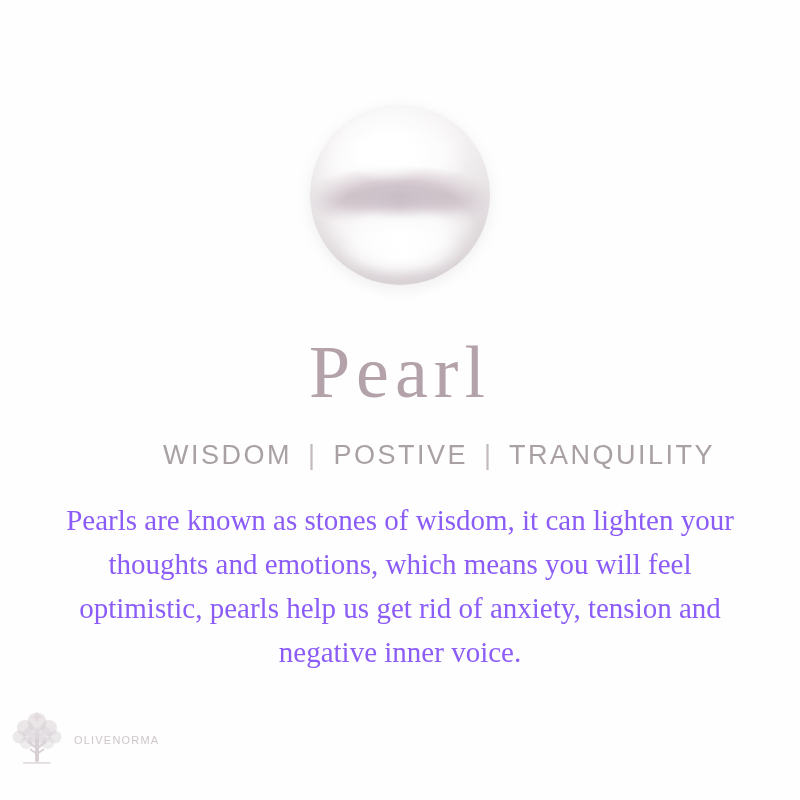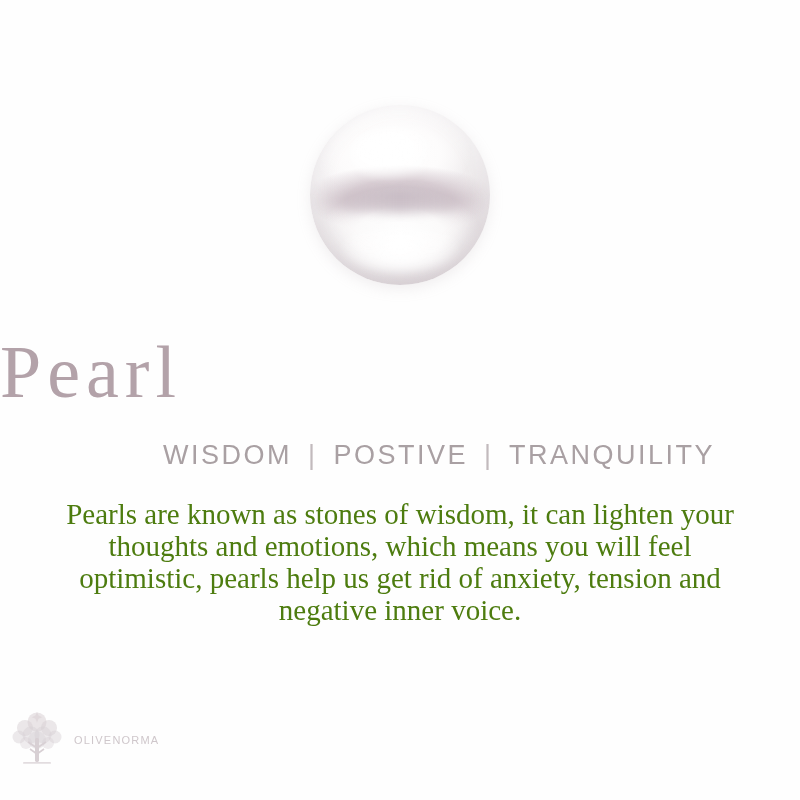--- a/index.html
+++ b/index.html
@@ -72,21 +72,21 @@
     background: radial-gradient(ellipse at 50% 60%, rgba(255,255,255,0.95) 0%, rgba(255,255,255,0.45) 50%, rgba(255,255,255,0) 80%);
     filter: blur(4px);
   }
 
   
   .title {
     position: absolute;
     top: 330px;
     left: 0;
     width: 800px;
-    text-align: left;
+    text-align: center;
     font-family: "Liberation Serif", serif;
     font-size: 74px;
     letter-spacing: 6px;
     color: #b3a2a9;
     font-weight: 400;
   }
   .keywords {
     position: absolute;
     top: 440px;
     left: 0;
@@ -104,22 +104,22 @@
     padding: 0 6px;
   }
   .description {
     position: absolute;
     top: 498px;
     left: 60px;
     width: 680px;
     text-align: center;
     font-family: "Liberation Serif", serif;
     font-size: 29px;
-    line-height: 32px;
-    color: #4d7c0f;
+    line-height: 44px;
+    color: #8b5cf6;
   }
 
   
   .logo {
     position: absolute;
     bottom: 24px;
     left: 0;
     width: 800px;
     display: flex;
     flex-direction: row;

